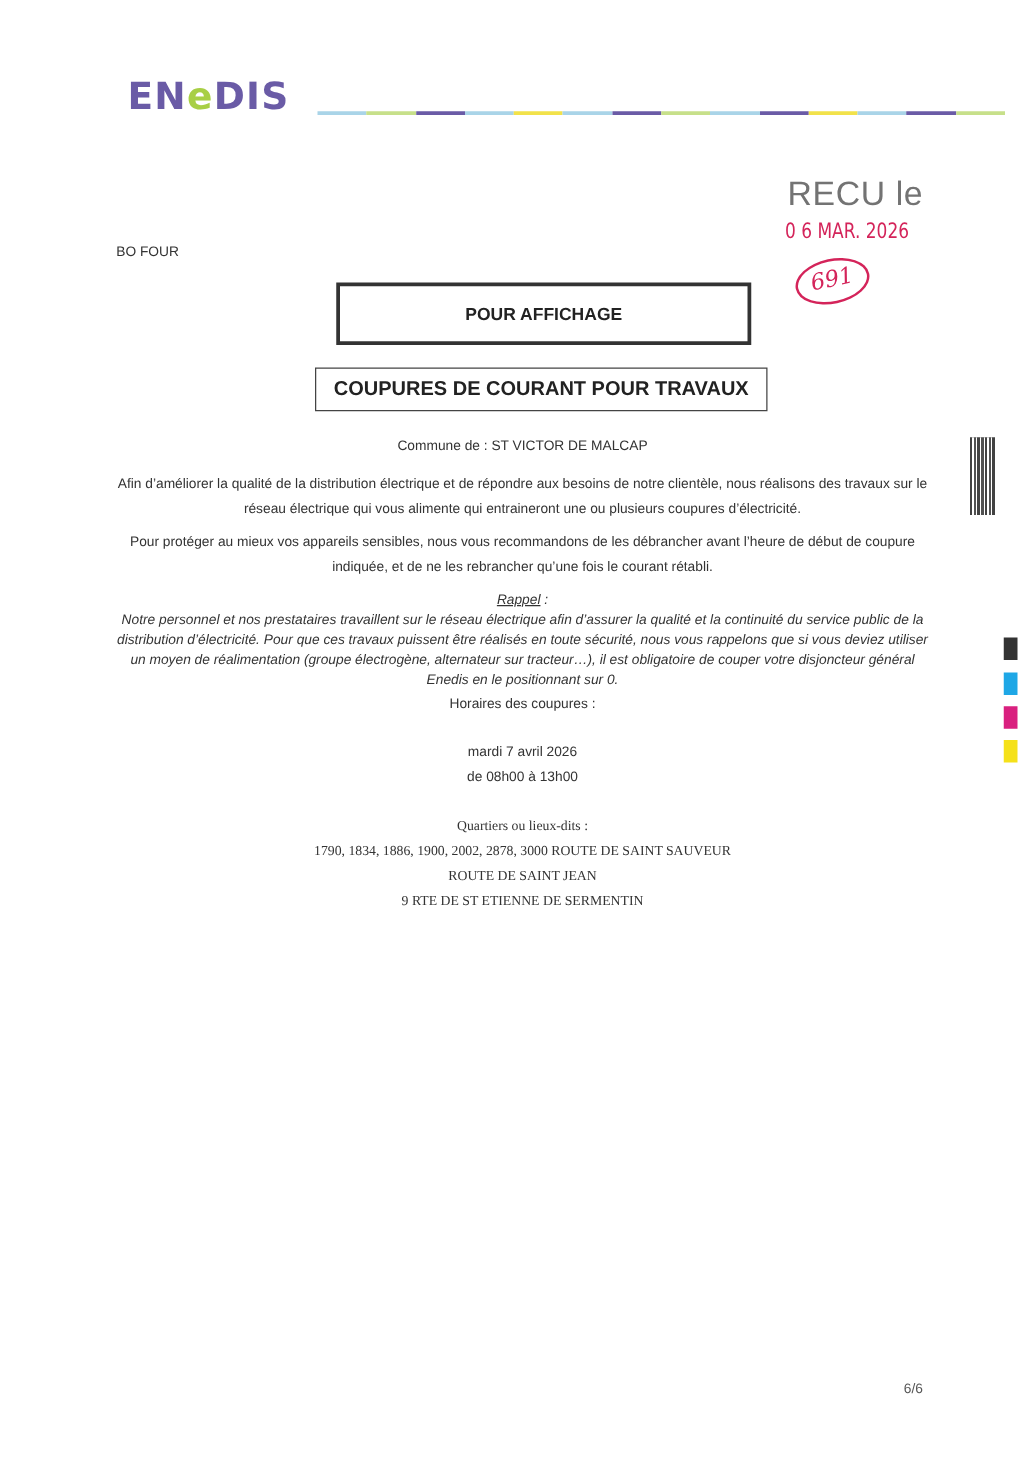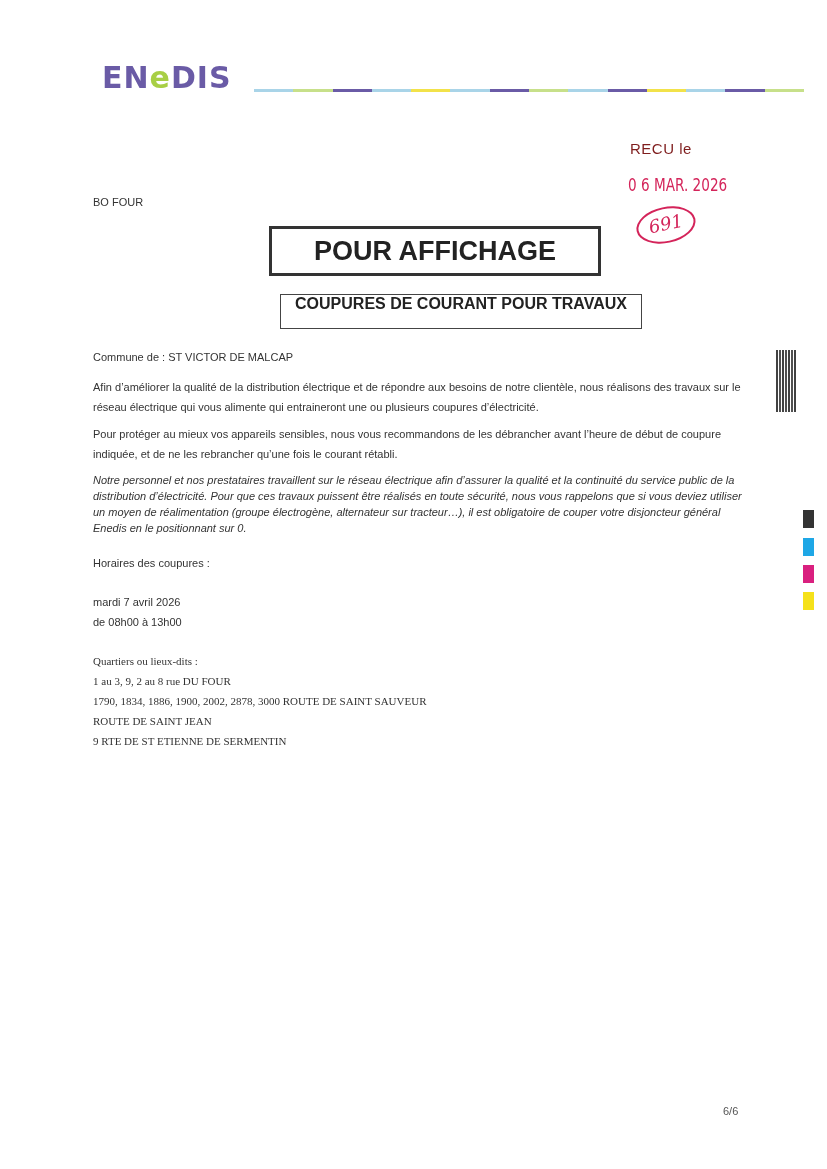--- a/index.html
+++ b/index.html
@@ -1,27 +1,27 @@
 <!DOCTYPE html>
 <html><head>
 <meta charset="utf-8">
 <style>
   html, body { margin:0; padding:0; background:#ffffff; }
   body { width:827px; height:1169px; position:relative; overflow:hidden; font-family:"Liberation Sans", sans-serif; color:#333; }
   .logo { position:absolute; left:88px; top:60px; font-family:"DejaVu Sans", sans-serif; font-weight:bold; font-size:30px; letter-spacing:1px; color:#6a5ba6;margin-left:14px; }
   .logo .e2 { color:#a8cf45; }
   .rule { position:absolute; left:254px; top:89px; width:550px; height:3px; display:flex; }
   .rule span { height:100%; }
-  .stamp-recu { position:absolute; left:630px; top:140px; font-size:15px; color:#7f1d1d; letter-spacing:0.5px;text-align:right; }
+  .stamp-recu { position:absolute; left:630px; top:140px; font-size:27px; color:#737373; letter-spacing:0.5px;text-align:right; }
   .stamp-date { position:absolute; left:628px; top:175px; font-size:17px; color:#d4245a; font-family:"DejaVu Sans", sans-serif; transform:scaleX(0.8); transform-origin:left; }
   .stamp-num { position:absolute; left:636px; top:207px; width:56px; height:32px; border:2px solid #d4245a; border-radius:50%; transform:rotate(-12deg); color:#d4245a; font-family:"DejaVu Serif", serif; font-style:italic; font-size:18px; text-align:center; line-height:30px; }
   .bo { position:absolute; left:93px; top:196px; font-size:11px; }
-  .box1 { position:absolute; left:269px; top:226px; width:326px; height:44px; border:3px solid #333; display:flex; align-items:center; justify-content:center; font-weight:bold; font-size:27px; color:#222; }
-  .box2 { position:absolute; left:252px; top:294px; width:360px; height:33px; border:1px solid #444; display:flex; align-items:flex-start; justify-content:center; font-weight:bold; font-size:16px; color:#222;margin-left:28px; }
-  .txt { position:absolute; left:93px; font-size:11px; line-height:20px; color:#333; width:650px; }
+  .box1 { position:absolute; left:269px; top:226px; width:326px; height:44px; border:3px solid #333; display:flex; align-items:center; justify-content:center; font-weight:bold; font-size:14px; color:#222; }
+  .box2 { position:absolute; left:252px; top:294px; width:360px; height:33px; border:1px solid #444; display:flex; align-items:center; justify-content:center; font-weight:bold; font-size:16px; color:#222; }
+  .txt { position:absolute; left:93px; font-size:11px; line-height:20px; color:#333; width:650px;text-align:center; }
   .it { font-style:italic; line-height:16px; }
   .u { text-decoration:underline; }
   .b { font-weight:normal; }
   .list div { line-height:20px;font-family:Liberation Serif, serif; }
   .barcode { position:absolute; left:776px; top:350px; width:20px; height:62px;
     background: repeating-linear-gradient(90deg,#222 0 2px,#fff 2px 3px,#333 3px 5px,#fff 5px 6px),#222; opacity:.85; }
   .cm { position:absolute; left:803px; width:11px; height:18px; }
   .page { position:absolute; left:723px; top:1105px; font-size:11px; color:#555; }
 </style>
 </head>
@@ -55,30 +55,30 @@
   </div>
 <div class="box2">
     <span>COUPURES DE COURANT POUR TRAVAUX</span>
   </div>
 
 <div class="txt" style="top:347px">Commune de : ST VICTOR DE MALCAP</div>
 <div class="txt" style="top:377px">Afin d’améliorer la qualité de la distribution électrique et de répondre aux besoins de notre clientèle, nous réalisons des travaux sur le réseau électrique qui vous alimente qui entraineront une ou plusieurs coupures d’électricité.</div>
 <div class="txt" style="top:424px">Pour protéger au mieux vos appareils sensibles, nous vous recommandons de les débrancher avant l’heure de début de coupure indiquée, et de ne les rebrancher qu’une fois le courant rétabli.</div>
 
 <div class="txt it" style="top:472px">
+  <div><span class="u">Rappel</span><span> :</span></div>
   <div>Notre personnel et nos prestataires travaillent sur le réseau électrique afin d’assurer la qualité et la continuité du service public de la distribution d’électricité. Pour que ces travaux puissent être réalisés en toute sécurité, nous vous rappelons que si vous deviez utiliser un moyen de réalimentation (groupe électrogène, alternateur sur tracteur…), il est obligatoire de couper votre disjoncteur général Enedis en le positionnant sur 0.</div>
 </div>
 
 <div class="txt b" style="top:553px">Horaires des coupures :</div>
 <div class="txt" style="top:592px">mardi 7 avril 2026</div>
 <div class="txt" style="top:612px">de 08h00 à 13h00</div>
 
 <div class="txt list" style="top:651px">
   <div>Quartiers ou lieux-dits :</div>
-  <div>1 au 3, 9, 2 au 8 rue DU FOUR</div>
   <div>1790, 1834, 1886, 1900, 2002, 2878, 3000 ROUTE DE SAINT SAUVEUR</div>
   <div>ROUTE DE SAINT JEAN</div>
   <div>9 RTE DE ST ETIENNE DE SERMENTIN</div>
 </div>
 
 <div class="barcode"></div>
 <div class="cm" id="cm0" style="top: 510px; background: rgb(51, 51, 51);"></div>
 <div class="cm" id="cm1" style="top: 538px; background: rgb(30, 167, 230);"></div>
 <div class="cm" id="cm2" style="top: 565px; background: rgb(217, 32, 127);"></div>
 <div class="cm" id="cm3" style="top: 592px; background: rgb(245, 225, 26);"></div>

